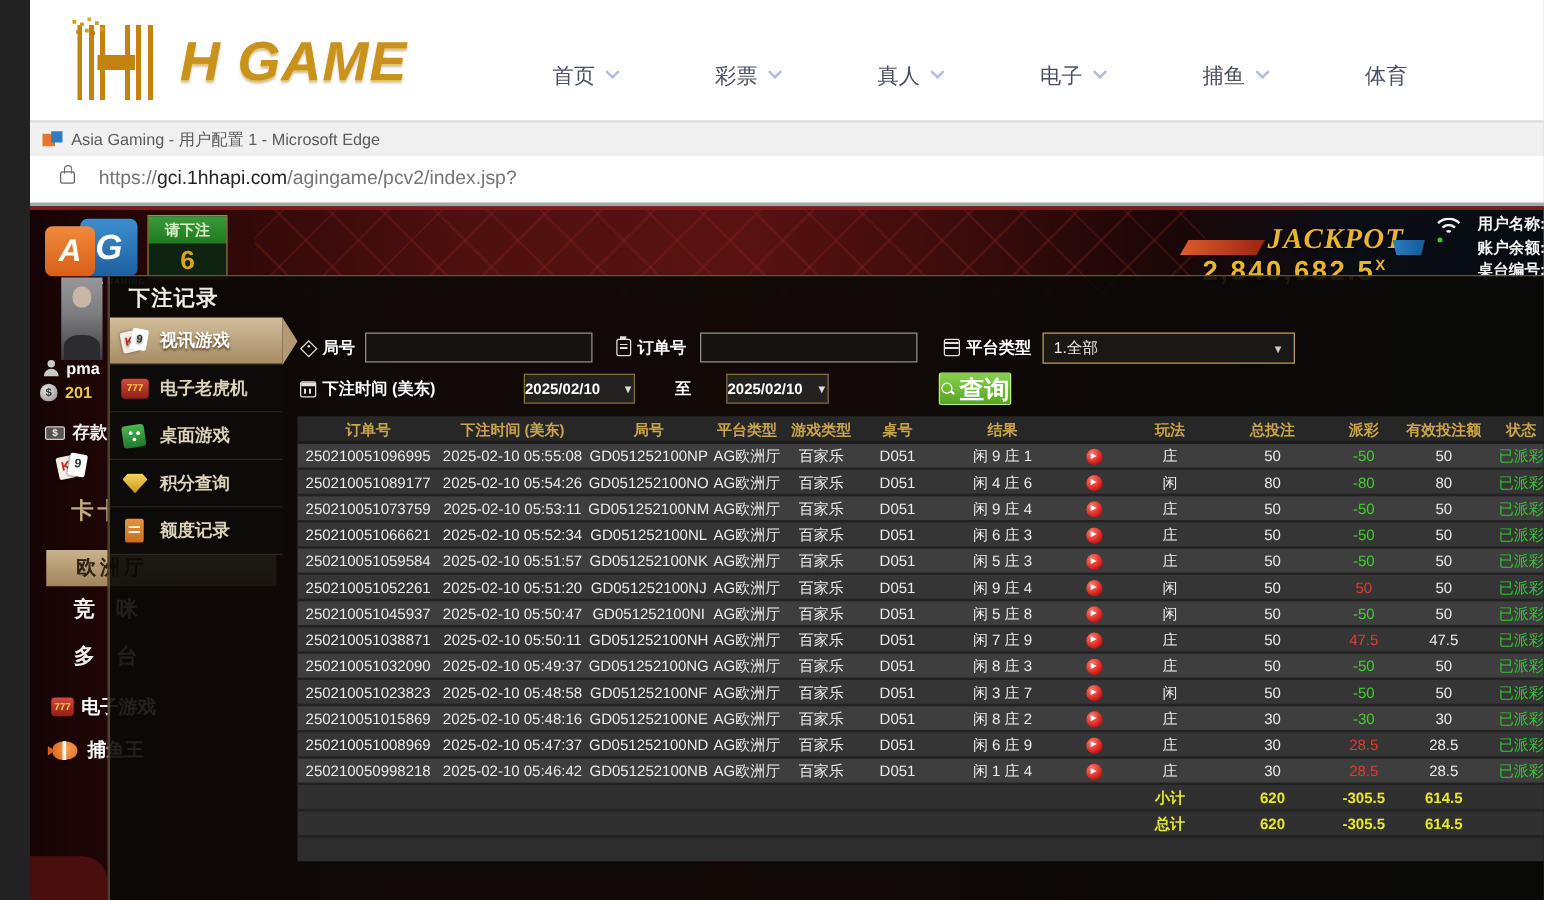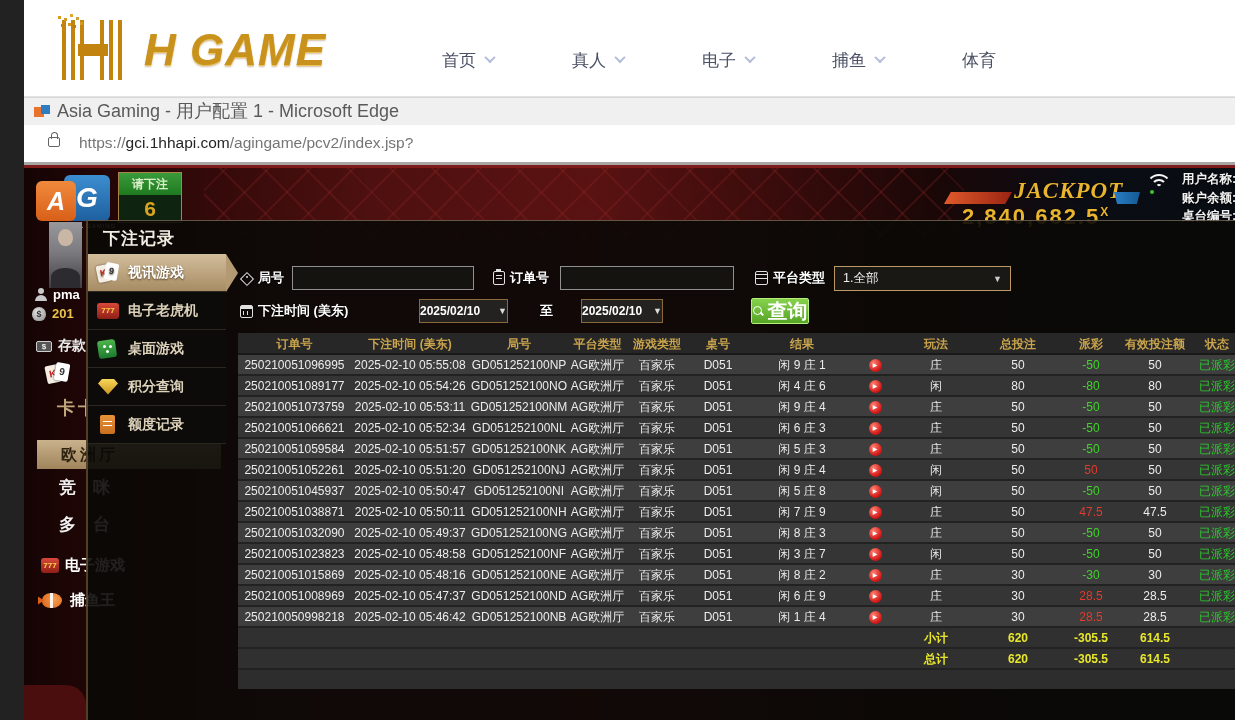--- a/index.html
+++ b/index.html
@@ -23,21 +23,21 @@
     text-shadow:0 1px 0 #e9c25a, 0 2px 2px rgba(120,70,0,.35); white-space:nowrap; }
   .mainnav { position:absolute; left:418px; top:0; height:121px; display:flex; overflow:hidden; width:817px; }
   .nav-item { width:130px; flex:none; display:flex; align-items:center; cursor:pointer; }
   .nav-label { font-size:17px; color:#4a5064; }
   .chev { width:8px; height:8px; border-right:2px solid #b3bcd9; border-bottom:2px solid #b3bcd9; transform:rotate(45deg) translate(-1px,-1px); margin-left:10px; margin-top:-4px; }
   
   .titlebar { position:absolute; left:0; top:97px; width:1235px; height:28px; background:#f0f0f1; border-top:1px solid #d8d8d8; }
   .favicon { position:absolute; left:10px; top:6px; width:16px; height:16px; }
   .favicon::before { content:""; position:absolute; left:0; top:3px; width:10px; height:10px; background:#e8732c; }
   .favicon::after { content:""; position:absolute; left:7px; top:1px; width:9px; height:9px; background:#2f7cc0; }
-  .wtitle { position:absolute; left:33px; top:0; line-height:27px; font-size:18px; color:#5a5a5a; white-space:nowrap; }
+  .wtitle { position:absolute; left:33px; top:0; line-height:27px; font-size:13px; color:#5a5a5a; white-space:nowrap; }
   .min { position:absolute; right:10px; top:13px; width:14px; height:2px; background:#6a6a6a; cursor:pointer; }
   
   .urlbar { position:absolute; left:0; top:125px; width:1235px; height:37px; background:#fff; }
   .lock { position:absolute; left:24px; top:12px; width:12px; height:10px; border:1.6px solid #636363; border-radius:2px; }
   .lock::before { content:""; position:absolute; left:1.5px; top:-6px; width:5px; height:6px; border:1.6px solid #636363; border-bottom:none; border-radius:4px 4px 0 0; }
   .url { position:absolute; left:55px; top:0; line-height:36px; font-size:15.5px; white-space:nowrap; }
   .u1,.u3 { color:#757575; } .u2 { color:#252525; }
   .chromesep { position:absolute; left:0; top:162px; width:1235px; height:3px; background:#a6a6a6; }
   
   .content { position:absolute; left:0; top:165px; width:1235px; height:555px; overflow:hidden;
@@ -163,20 +163,24 @@
         </span>
       <span class="logo-text">H GAME</span>
     </div>
     <nav class="mainnav">
 
         <div class="nav-item">
           <span class="nav-label">首页</span>
           <i class="chev"></i>
         </div>
 
+        <div class="nav-item">
+          <span class="nav-label">彩票</span>
+          <i class="chev"></i>
+        </div>
 
         <div class="nav-item">
           <span class="nav-label">真人</span>
           <i class="chev"></i>
         </div>
 
         <div class="nav-item">
           <span class="nav-label">电子</span>
           <i class="chev"></i>
         </div>
@@ -306,21 +310,21 @@
       <input class="f-input" style="left: 204px; top: 45px; width: 182px;">
       <div class="f-lbl" style="left:405px; top:48px;">
         <span class="ic-clip"></span>
         <span>订单号</span>
       </div>
       <input class="f-input" style="left: 472px; top: 45px; width: 174px;">
       <div class="f-lbl" style="left:667px; top:48px;">
         <span class="ic-db"></span>
         <span>平台类型</span>
       </div>
-      <div class="f-select" style="left:746px; top:45px; width:177px;">
+      <div class="f-select" style="left:746px; top:45px; width:202px;">
         <span>1.全部</span>
         <span class="caret">▼</span>
       </div>
 
       <div class="f-lbl" style="left:152px; top:81px;">
         <span class="ic-cal"></span>
         <span>下注时间 (美东)</span>
       </div>
       <div class="datebtn" style="left:331px; top:78px; width:89px;">
         <span>2025/02/10</span>

